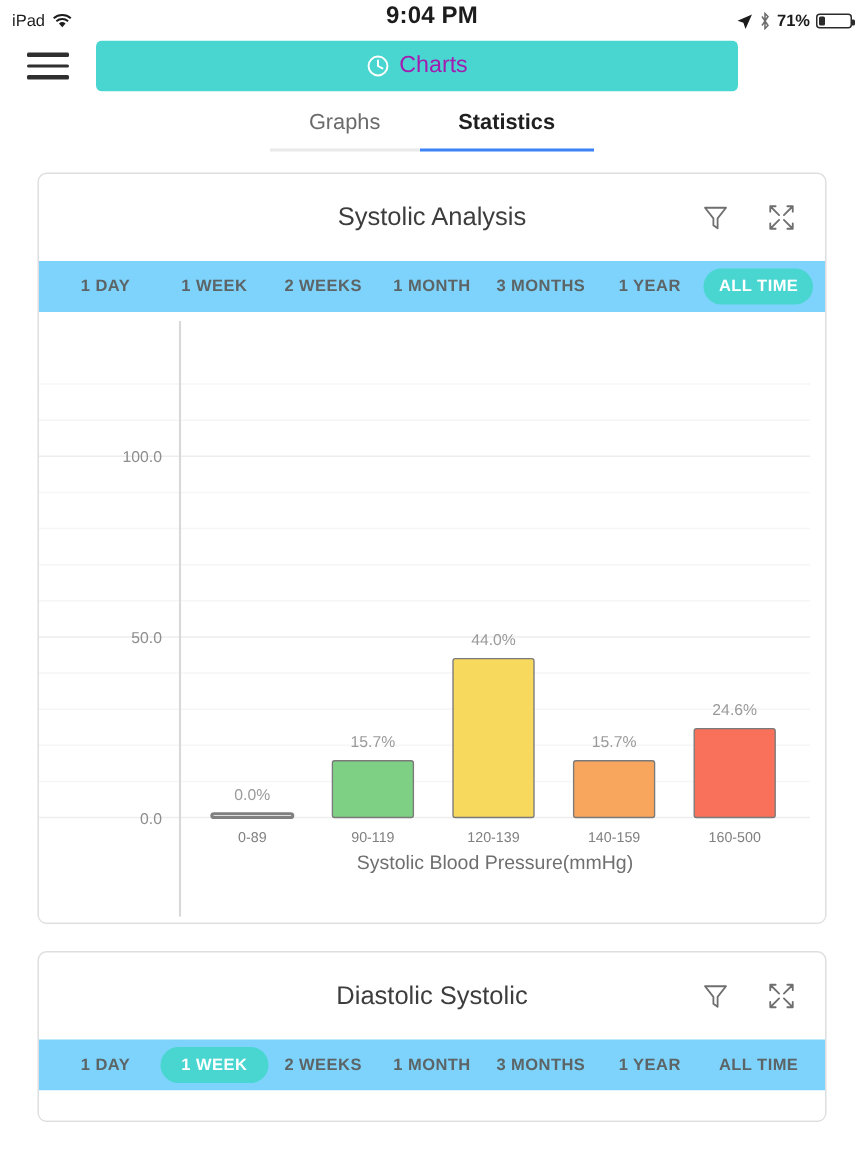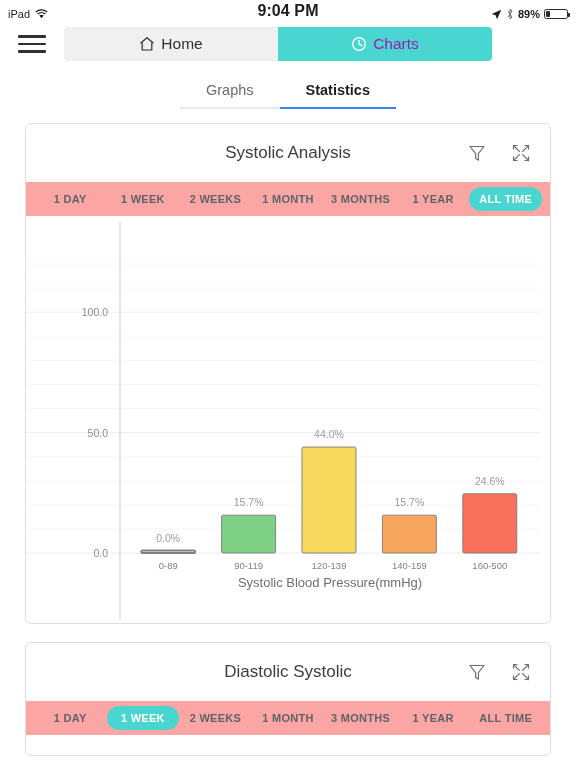--- a/index.html
+++ b/index.html
@@ -61,21 +61,21 @@
     flex: 1; display: flex; align-items: center; justify-content: center;
     gap: 6px; background: #f0f0f0; color: #2f2f2f;
     font-size: 15.5px; cursor: pointer;
   }
   .seg.active { background: #4ad6d0; color: #a21caf; }
   .seg svg { display: block; }
 
   
   .subtabs {
     display: flex; justify-content: center; align-items: flex-end;
-    gap: 0; margin-top: 8px; position: relative;
+    gap: 0; position: relative;
   }
   .subtab {
     padding: 6px 26px 9px; font-size: 14.5px; color: #6b6b6b;
     cursor: pointer; border-bottom: 2px solid #e9e9e9; text-align: center;
   }
   .subtab.active { color: #1f1f1f; font-weight: bold; border-bottom: 2px solid #3b82f6; }
 
   
   .cards { padding: 14px 25px 0 25px; }
   .card {
@@ -88,21 +88,21 @@
   }
   .card-title {
     position: absolute; left: 0; right: 0; text-align: center;
     font-size: 17px; color: #3d3d3d;
   }
   .card-actions { margin-left: auto; display: flex; gap: 22px; position: relative; z-index: 2; }
   .icon-btn { cursor: pointer; width: 22px; height: 22px; }
   .icon-btn svg { display: block; }
 
   .range-bar {
-    background: #fca5a5; height: 34px; display: flex; align-items: center;
+    background: #7dd3fc; height: 34px; display: flex; align-items: center;
     padding: 0 8px; gap: 0;
   }
   .range {
     flex: 1; text-align: center; font-size: 11px; font-weight: bold;
     color: #5c6466; letter-spacing: .3px; cursor: pointer;
     padding: 6px 0; border-radius: 14px;
   }
   .range.active { background: #4ad6d0; color: #ffffff; }
 
   
@@ -130,44 +130,35 @@
     <span class="loc-icon">
       <svg width="11" height="11" viewBox="0 0 11 11">
         <path d="M10.3 0.7 L0.7 4.9 L4.6 6.2 L6.0 10.3 Z" fill="#1c1c1c"></path>
       </svg>
     </span>
     <span class="bt-icon">
       <svg width="8" height="12" viewBox="0 0 8 12">
         <path d="M2 3 L6 9 L4 11 L4 1 L6 3 L2 9" stroke="#6a6a6a" stroke-width="1" fill="none"></path>
       </svg>
     </span>
-    <span>89%</span>
+    <span>71%</span>
     <span class="battery">
         <span class="lvl"></span>
       </span>
   </div>
 </div>
 
 <div class="topnav">
   <div class="hamburger">
     <span></span>
       <span></span>
       <span></span>
   </div>
   <div class="segmented">
 
-    <div class="seg">
-      <span>
-        <svg width="16" height="16" viewBox="0 0 16 16">
-          <path d="M1.5 7.2 L8 1.8 L14.5 7.2" stroke="#2f2f2f" stroke-width="1.2" fill="none" stroke-linejoin="round"></path>
-          <path d="M3.2 6.6 L3.2 14 L12.8 14 L12.8 6.6" stroke="#2f2f2f" stroke-width="1.2" fill="none" stroke-linejoin="round"></path>
-        </svg>
-      </span>
-      <span>Home</span>
-    </div>
 
     <div class="seg active">
       <span>
         <svg width="16" height="16" viewBox="0 0 16 16">
           <circle cx="8" cy="8" r="6.3" stroke="#ffffff" stroke-width="1.3" fill="none"></circle>
           <path d="M8 4.3 L8 8 L11 9.6" stroke="#ffffff" stroke-width="1.3" fill="none" stroke-linecap="round"></path>
         </svg>
       </span>
       <span>Charts</span>
     </div>

